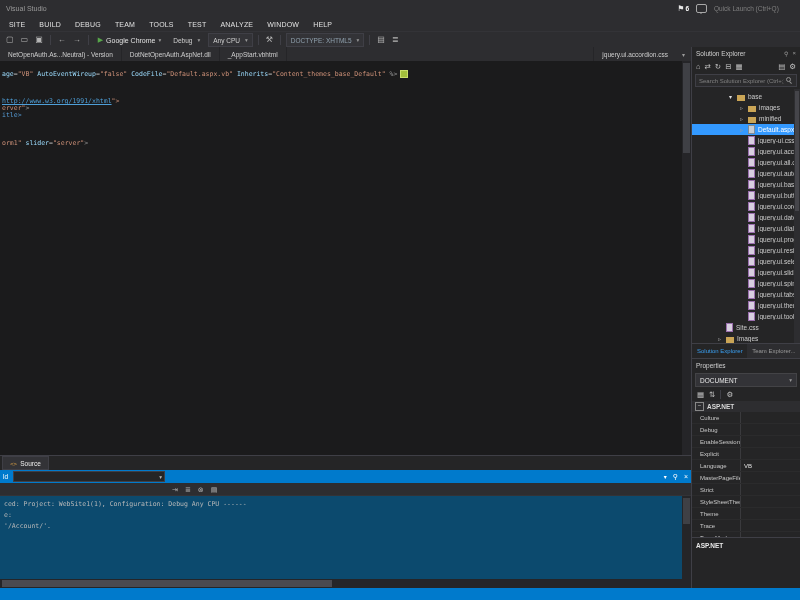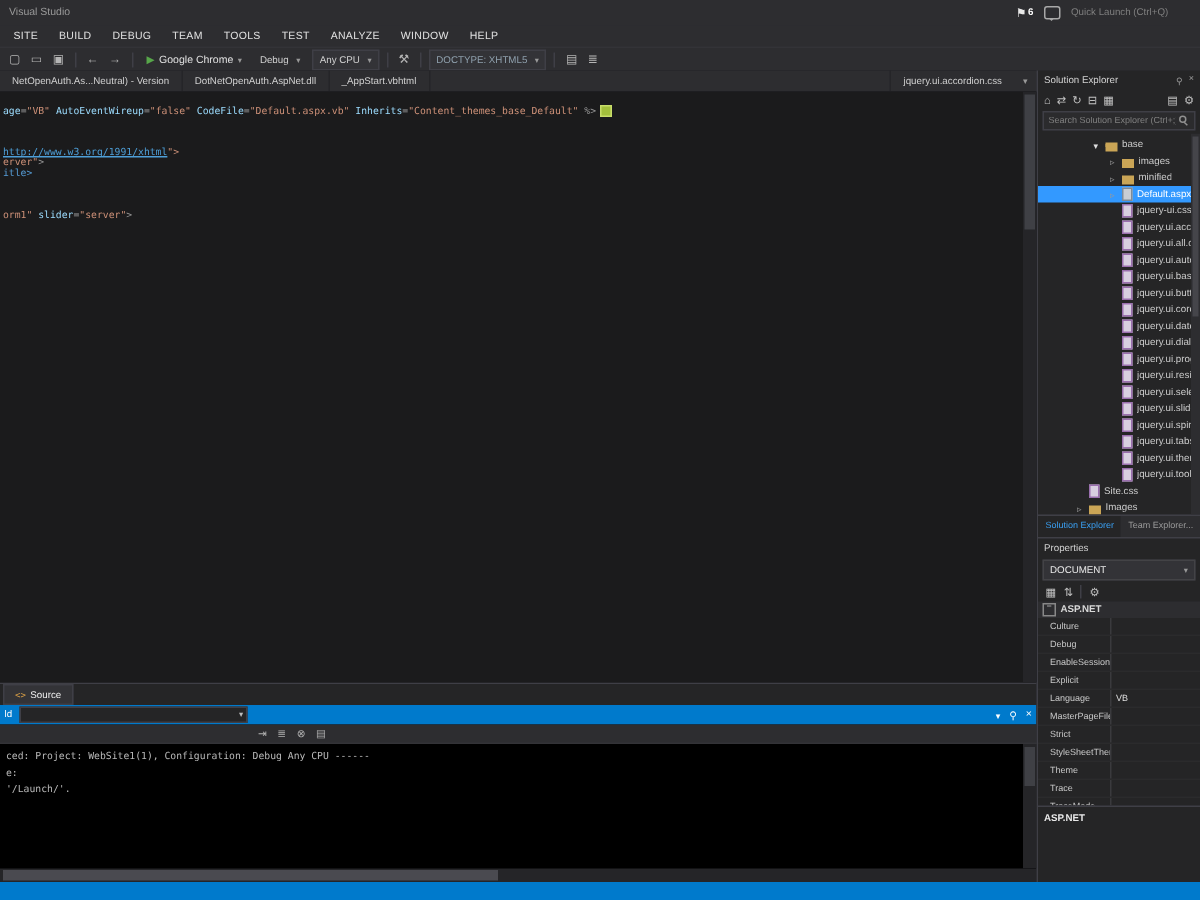--- a/index.html
+++ b/index.html
@@ -54,21 +54,21 @@
   .code-glyph{display:inline-block;width:6px;height:6px;background:#a3bf3c;border:1px solid #c8dd6a;margin-left:3px;vertical-align:middle;}
   .ed-vscroll{position:absolute;top:0;right:0;bottom:0;width:9px;background:#252528;}
   .ed-vscroll .thumb{margin:2px 1px;height:90px;background:#3f4045;}
 
   
   .viewbar{height:14px;background:#252526;border-top:1px solid #3f3f46;display:flex;align-items:center;padding-left:2px;}
   .view-tab{display:flex;align-items:center;gap:3px;height:12px;padding:0 7px;background:#333337;border:1px solid #3f3f46;color:#eee;font-size:6.5px;}
   .view-tab .vicon{color:#d69d45;font-family:"DejaVu Sans Mono",monospace;font-size:6px;}
 
   
-  .output{height:118px;display:flex;flex-direction:column;background:#000000;}
+  .output{height:118px;display:flex;flex-direction:column;background:#0c4a6e;}
   .out-title{height:13px;background:#007acc;display:flex;align-items:center;padding:0 3px;gap:5px;color:#fff;flex:none;}
   .out-frag{font-size:6.5px;color:#fff;}
   .out-combo{width:146px;height:9px;background:#252526;border:1px solid #3f3f46;display:flex;align-items:center;justify-content:flex-end;padding:0 2px;}
   .out-combo .arr{color:#bbb;font-size:5.5px;}
   .out-title-right{margin-left:auto;display:flex;gap:6px;align-items:center;font-size:7px;color:#fff;}
   .out-toolbar{height:12px;background:#2d2d30;display:flex;align-items:center;gap:7px;padding-left:172px;border-bottom:1px solid #333337;flex:none;}
   .out-toolbar .ticon{font-size:7px;color:#b0b0b0;padding:0;}
   .out-body{flex:1;position:relative;padding:3px 0 0 4px;overflow:hidden;}
   .out-line{height:11px;line-height:11px;font-family:"DejaVu Sans Mono",monospace;font-size:6.5px;color:#b9b9b9;white-space:pre;}
   .out-vscroll{position:absolute;top:0;right:0;bottom:0;width:9px;background:#252528;}
@@ -245,21 +245,21 @@
         <div class="out-toolbar">
           <span class="ticon">⇥</span>
           <span class="ticon">≣</span>
           <span class="ticon">⊗</span>
           <span class="ticon">▤</span>
         </div>
         <div class="out-body">
           <div id="output-lines">
               <div class="out-line">ced: Project: WebSite1(1), Configuration: Debug Any CPU ------</div>
               <div class="out-line">e:</div>
-              <div class="out-line">'/Launch/'.</div>
+              <div class="out-line">'/Account/'.</div>
             </div>
           <div class="out-vscroll">
               <div class="thumb"></div>
             </div>
         </div>
         <div class="out-hscroll">
             <div class="out-hthumb"></div>
           </div>
       </div>
     </div>

